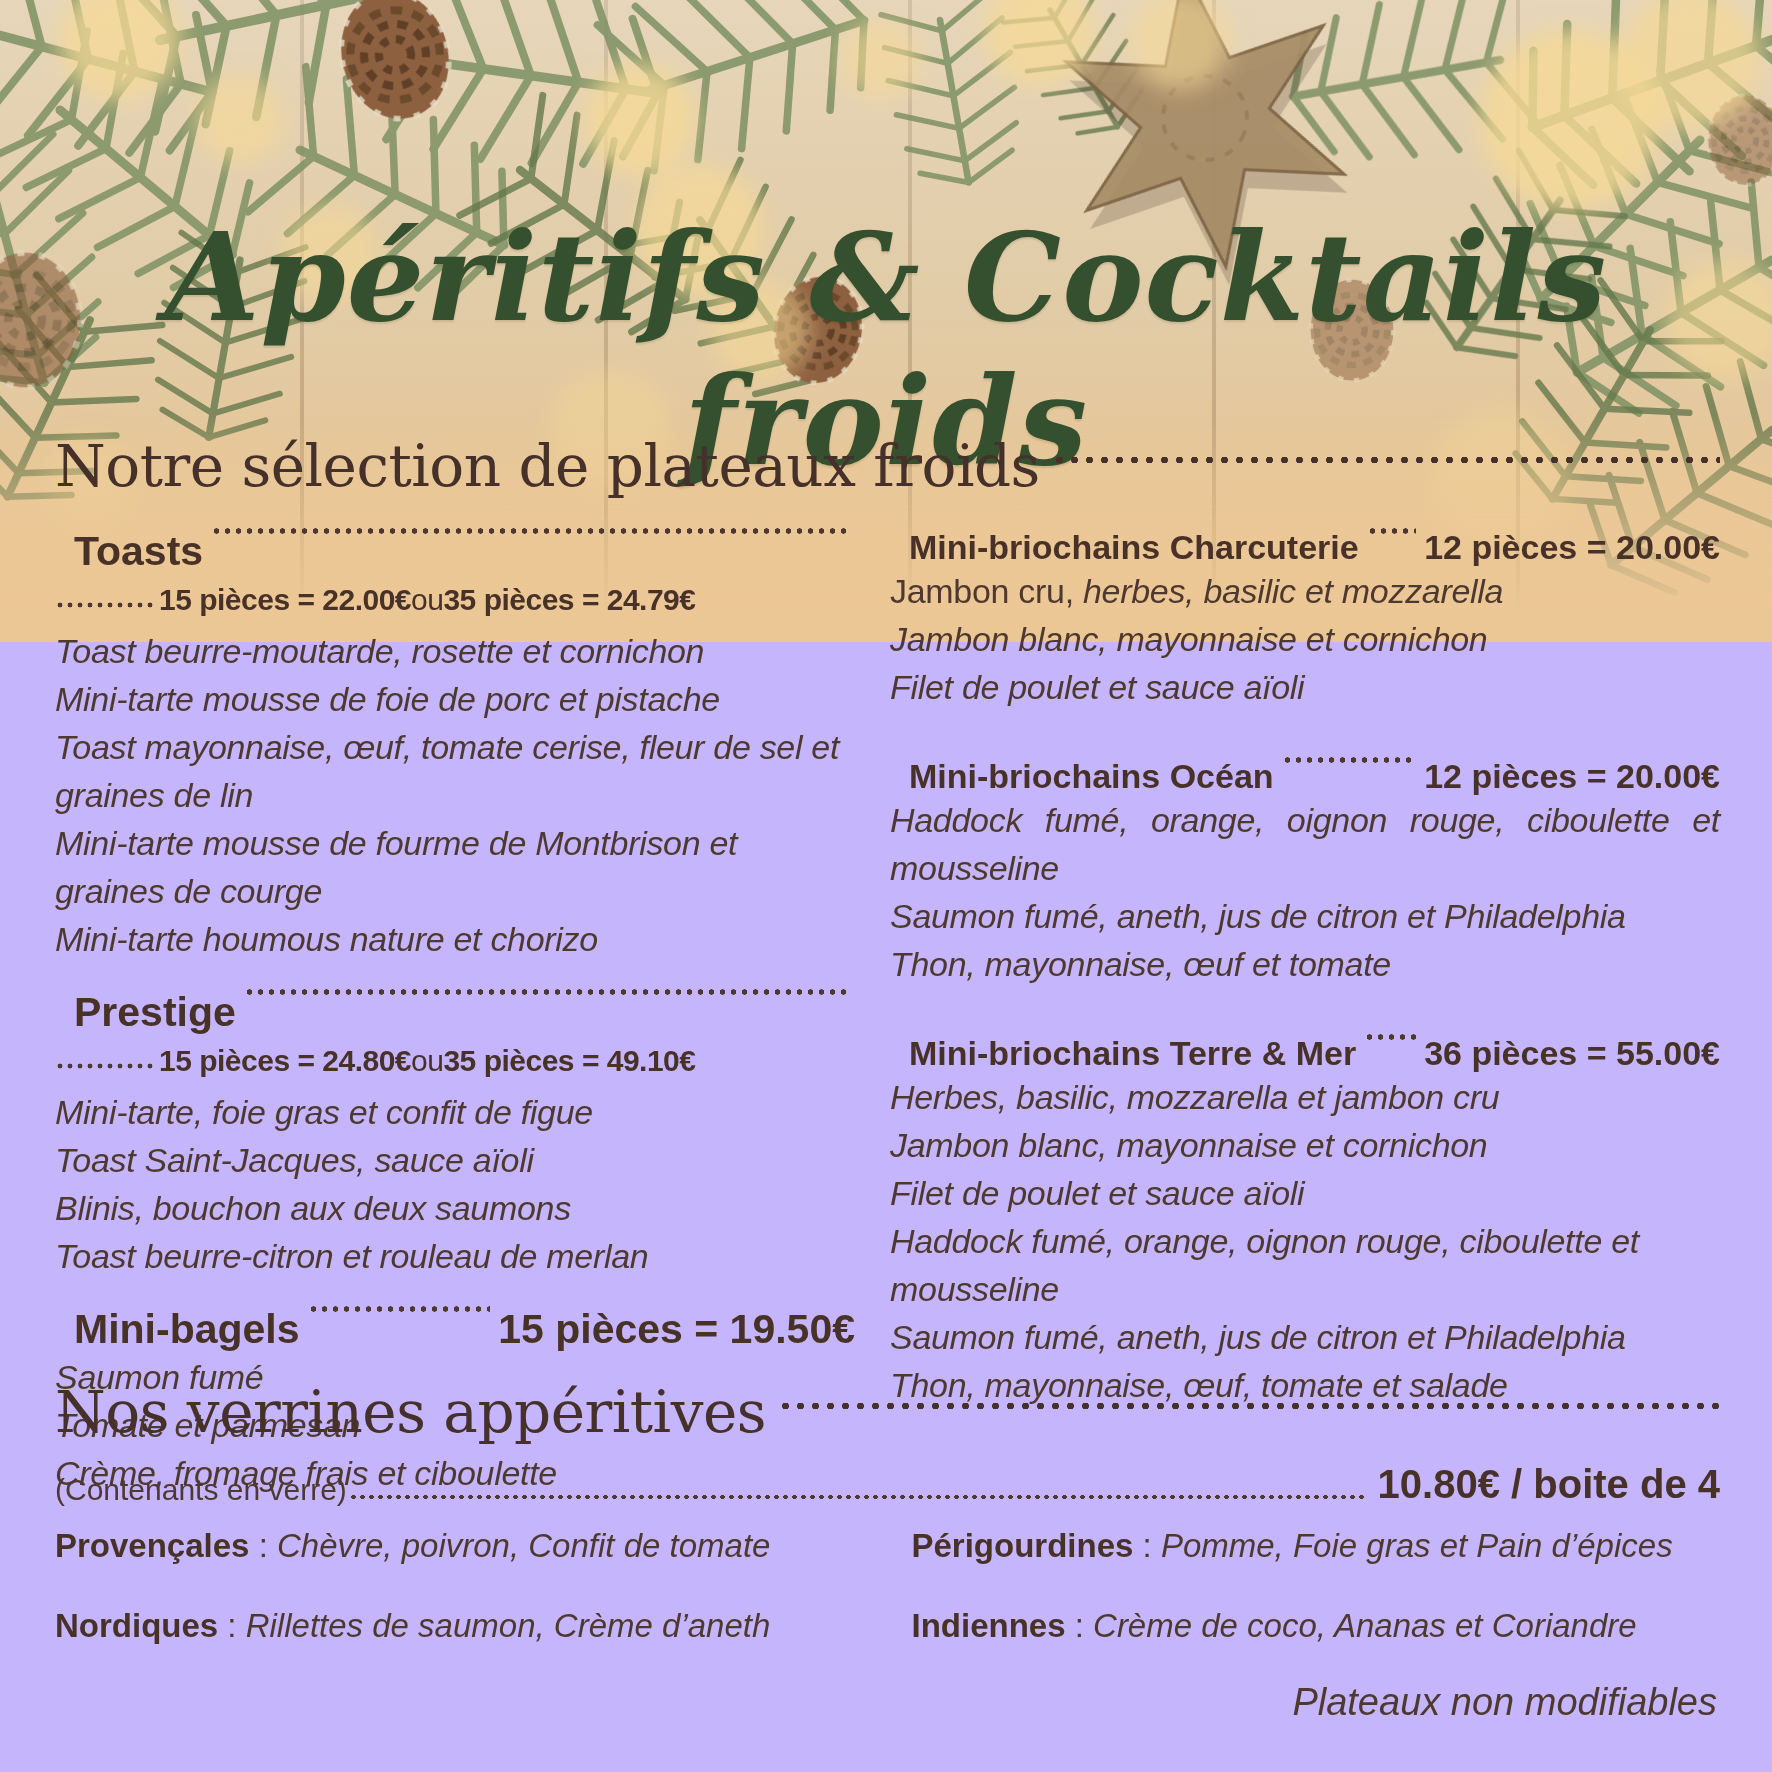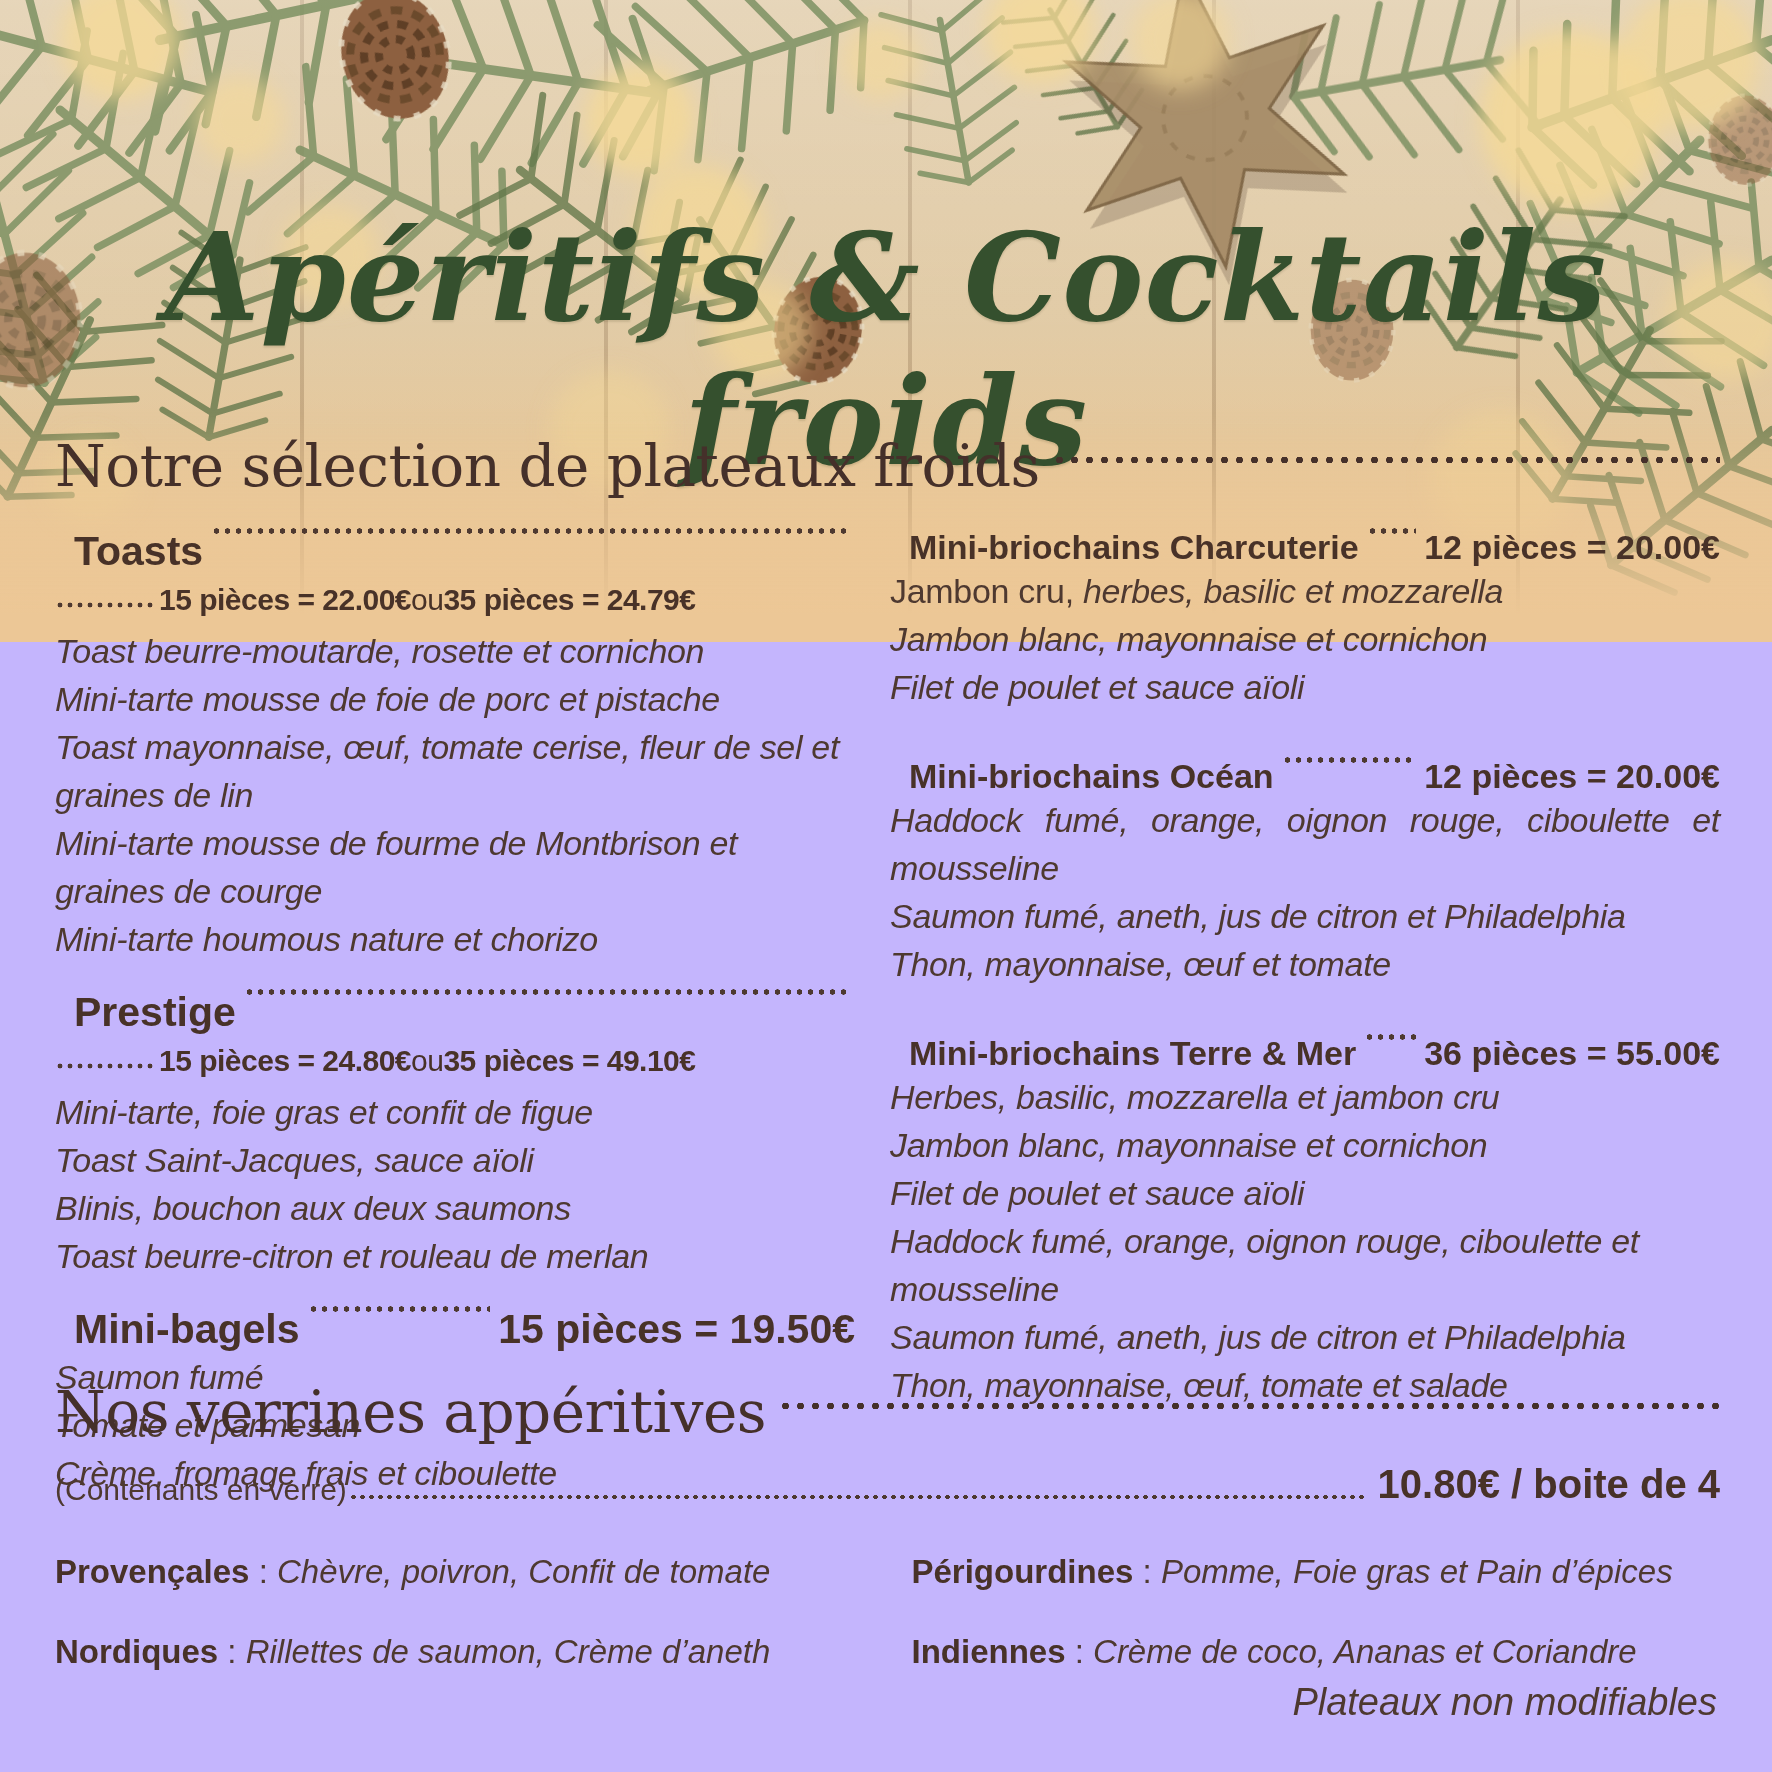--- a/index.html
+++ b/index.html
@@ -76,21 +76,21 @@
   .verrines { position:absolute; top:1378px; left:55px; right:52px; }
   .cv-line { display:flex; align-items:flex-end; margin-top:16px; }
   .cv-note { font-size:30px; white-space:nowrap; }
   .cv-dots {
     flex:1; height:6px; margin:0 10px 7px 2px;
     background-image:radial-gradient(circle, #4e3930 2.2px, rgba(0,0,0,0) 2.4px);
     background-size:9px 6px; background-repeat:repeat-x;
   }
   .cv-price { font-weight:700; font-size:40px; white-space:nowrap; color:#483228; }
   .flavors {
-    margin-top:46px; display:grid; grid-template-columns:1fr 1fr;
+    margin-top:20px; display:grid; grid-template-columns:1fr 1fr;
     column-gap:48px; row-gap:42px; font-size:33px;
   }
   .flavor .fname { font-weight:700; color:#483228; }
   .flavor .fdesc { font-style:italic; }
   
   .footnote {
     position:absolute; right:55px; bottom:48px;
     font-style:italic; font-size:38px; color:#4e3930;
   }
 </style>

